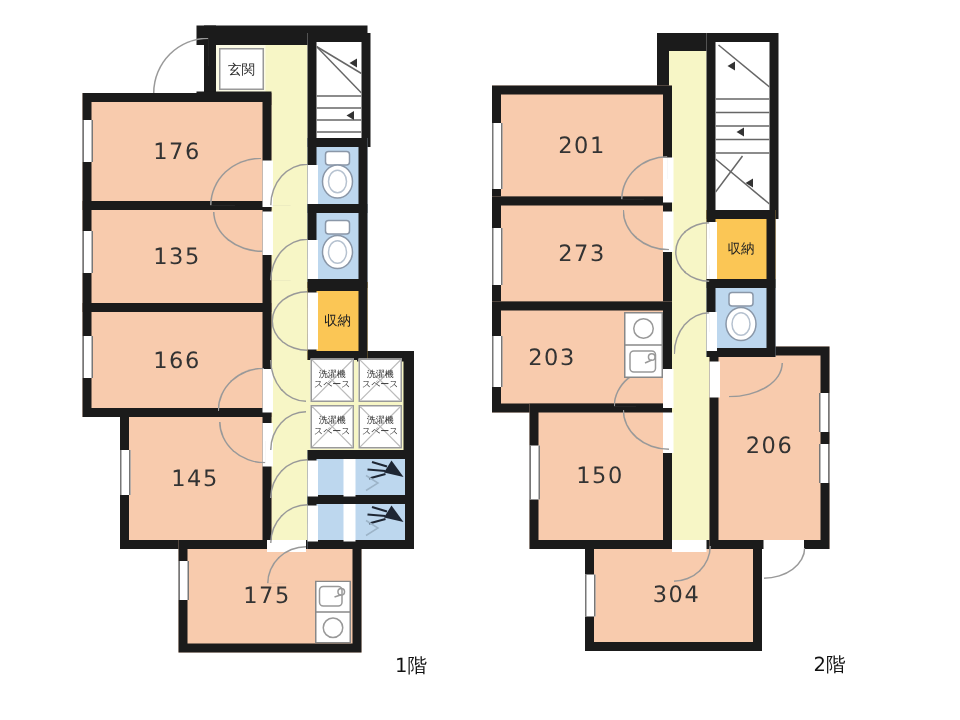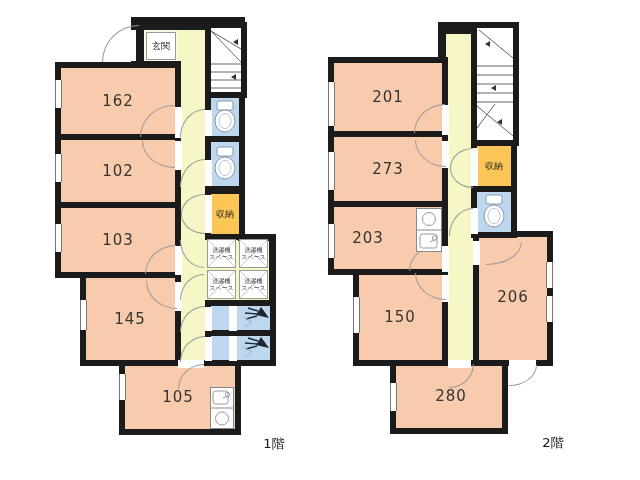--- a/index.html
+++ b/index.html
@@ -180,25 +180,25 @@
       <rect x="3" y="4" width="15" height="13" rx="2.5" fill="#fff" stroke="#999"></rect>
       <circle cx="17.5" cy="7.5" r="2.2" fill="none" stroke="#999"></circle>
       <line x1="17.5" y1="9.5" x2="13" y2="11" stroke="#999"></line>
       <circle cx="12" cy="31.5" r="6.5" fill="#fff" stroke="#999"></circle>
     </svg>
 
     <div class="genkanbox" style="left:146px;top:32px;width:30px;height:28px;">
       <span>玄関</span>
     </div>
 
-    <div class="label" style="left:118px;top:101px;">162</div>
-    <div class="label" style="left:118px;top:171px;">102</div>
-    <div class="label" style="left:118px;top:240px;">103</div>
+    <div class="label" style="left:118px;top:101px;">176</div>
+    <div class="label" style="left:118px;top:171px;">135</div>
+    <div class="label" style="left:118px;top:240px;">166</div>
     <div class="label" style="left:130px;top:319px;">145</div>
-    <div class="label" style="left:178px;top:397px;">105</div>
+    <div class="label" style="left:178px;top:397px;">175</div>
     <div class="label small" style="left:225px;top:214px;">収納</div>
     <div class="label caption" style="left:274px;top:444px;">1階</div>
   </div>
 
   <div class="abs" style="inset:0;text-align:center;">
 
     <div class="fill" style="left:443px;top:28px;width:34px;height:338px;background:#F7F6C6;"></div>
 
     <div class="wall" style="left:438px;top:22px;width:40px;height:12px;"></div>
     <div class="wall" style="left:438px;top:22px;width:8px;height:41px;"></div>
@@ -271,19 +271,19 @@
       <circle cx="13" cy="11" r="6.5" fill="#fff" stroke="#999"></circle>
       <rect x="4" y="26" width="17" height="14" rx="2.5" fill="#fff" stroke="#999"></rect>
       <circle cx="18.5" cy="30" r="2.2" fill="none" stroke="#999"></circle>
       <line x1="18.5" y1="32" x2="14" y2="34" stroke="#999"></line>
     </svg>
 
     <div class="label" style="left:388px;top:97px;">201</div>
     <div class="label" style="left:388px;top:169px;">273</div>
     <div class="label" style="left:368px;top:238px;">203</div>
     <div class="label" style="left:400px;top:317px;">150</div>
-    <div class="label" style="left:451px;top:396px;">280</div>
+    <div class="label" style="left:451px;top:396px;">304</div>
     <div class="label" style="left:513px;top:297px;">206</div>
     <div class="label small" style="left:494px;top:166px;">収納</div>
     <div class="label caption" style="left:553px;top:443px;">2階</div>
   </div>
 
 </div>
 
 </body></html>

